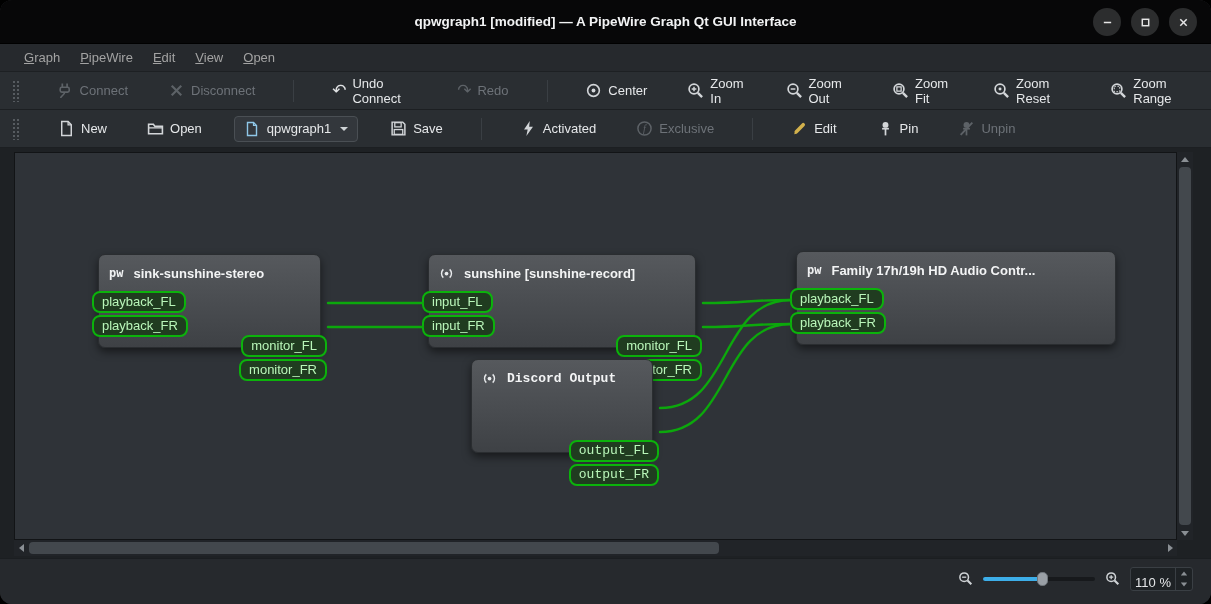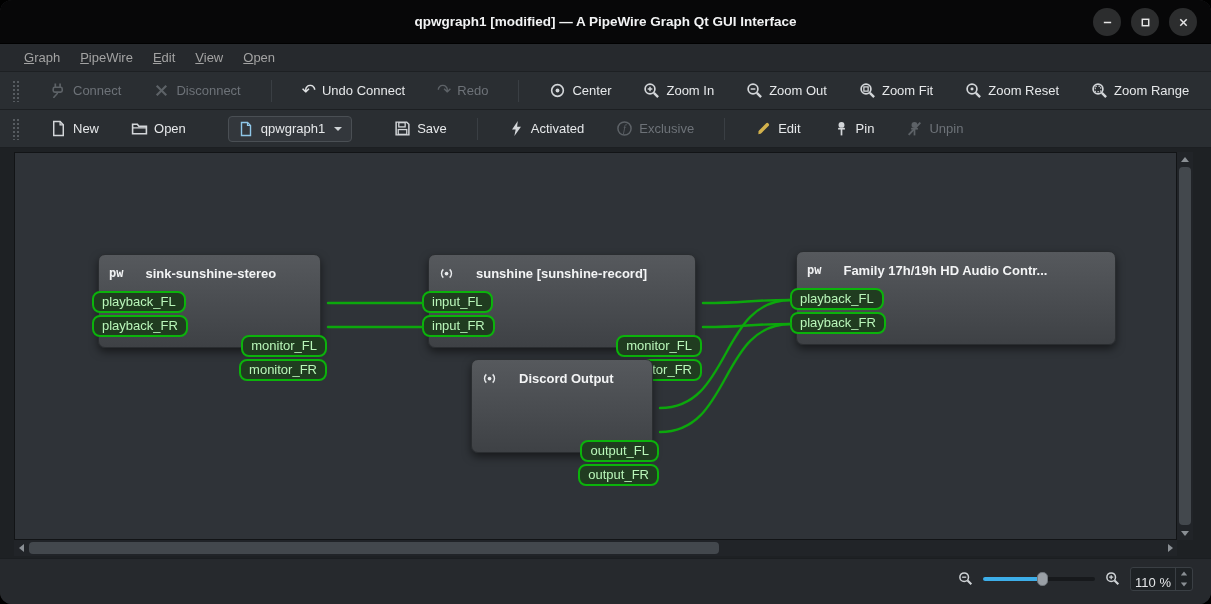--- a/index.html
+++ b/index.html
@@ -17,50 +17,50 @@
             align-items:center; justify-content:center; color:#e6e6e6; }
   .winbtn svg { width:11px; height:11px; stroke:#e6e6e6; stroke-width:1.6; fill:none; }
 
   
   .menubar { height:28px; background:#26292d; display:flex; align-items:center; padding-left:14px;
              border-bottom:1px solid #1d2023; }
   .menu-item { display:inline-block; padding:4px 10px; color:#a3a3a3; cursor:default; }
   .menu-item::first-letter { text-decoration:underline; }
 
   
-  .toolbar { height:38px; background:#2a2e32; display:flex; align-items:center; gap:12px;
+  .toolbar { height:38px; background:#2a2e32; display:flex; align-items:center; gap:20px;
              padding:0 10px; border-bottom:1px solid #1c1f22; }
   .grip { width:8px; height:22px; margin:0 8px 0 2px;
           background-image:radial-gradient(#565b60 1px, transparent 1.2px);
           background-size:4px 4px; }
   .titem { display:flex; align-items:center; gap:6px; padding:5px 10px; border-radius:4px; color:#e6e8ea; }
   .titem .ticon { width:17px; height:17px; color:#d3d6d9; flex:0 0 auto; }
   .titem.disabled { color:#6d7278; }
   .titem.disabled .ticon, .titem.disabled .uarrow { color:#5d6océan; }
   .titem.disabled .ticon { color:#5d6267; }
   .uarrow { font-size:17px; line-height:16px; color:#e0e2e4; }
   .titem.disabled .uarrow { color:#5d6267; }
   .tsep { width:1px; height:22px; background:#3a3f44; margin:0 8px; }
   .combo { display:flex; align-items:center; gap:7px; padding:4px 9px; border:1px solid #4a4f54;
-           background:#33373c; border-radius:4px; color:#e6e8ea; margin:0 20px; }
+           background:#33373c; border-radius:4px; color:#e6e8ea; margin:0 2px; }
   .combo .ticon { width:16px; height:16px; color:#8fc7e8; }
   .caret { width:0; height:0; border-left:4px solid transparent; border-right:4px solid transparent;
            border-top:4px solid #cfd3d6; margin-left:2px; }
   .icon-gold { color:#d2b14c !important; }
 
   
   .main { position:relative; height:410px; background:#1e2124; }
   .canvas { position:absolute; left:14px; top:4px; width:1163px; height:388px;
             background:#2f3338; border:1px solid #121416; overflow:hidden; }
   .cables { position:absolute; left:0; top:0; width:100%; height:100%; z-index:5; pointer-events:none; }
 
   .node { position:absolute; z-index:1; border-radius:7px; padding:6px 0 8px;
           background:linear-gradient(#56595d, #3e4145); border:1px solid #2a2d30;
           box-shadow:0 4px 9px rgba(0,0,0,.5); }
-  .node-header { height:24px; display:flex; align-items:center; gap:22px; padding:0 10px; margin-bottom:6px;
+  .node-header { height:24px; display:flex; align-items:center; gap:10px; padding:0 10px; margin-bottom:6px;
                  color:#f3f4f5; font-weight:bold; font-size:13px; white-space:nowrap; overflow:hidden; }
   .node-icon-text { font-family:"DejaVu Sans Mono", monospace; font-weight:bold; font-size:12px; color:#f0f1f2; }
   .node-icon-svg { width:15px; height:15px; color:#e8eaec; flex:0 0 auto; }
   .port-row { display:flex; justify-content:space-between; height:22px; margin:2px 0; }
   .port-row.only-out { justify-content:flex-end;padding-left:44px; }
   .port { font-size:13px; height:22px; line-height:18px; padding:0 8px; border-radius:8px;
           border:2px solid #0bb30b; background:#203c20; color:#b9f6b9; white-space:nowrap; }
   .port.in  { margin-left:-7px; }
   .port.out { margin-right:-7px;margin-top:44px; }
 
@@ -380,21 +380,21 @@
         <div class="port-row">
           <span class="port in">input_FL</span>
           <span class="port out">monitor_FL</span>
         </div>
         <div class="port-row">
           <span class="port in">input_FR</span>
           <span class="port out">monitor_FR</span>
         </div>
       </div>
 
-      <div class="node" style="left:456px; top:206px; width:182px;">
+      <div class="node" style="left:456px; top:206px; width:182px;font-family:Liberation Mono, monospace;">
         <div class="node-header">
           <svg class="node-icon-svg">
               <use href="#sym-record"></use>
             </svg>
           <span>Discord Output</span>
         </div>
         <div class="port-row only-out">
           <span class="port out">output_FL</span>
         </div>
         <div class="port-row only-out">

